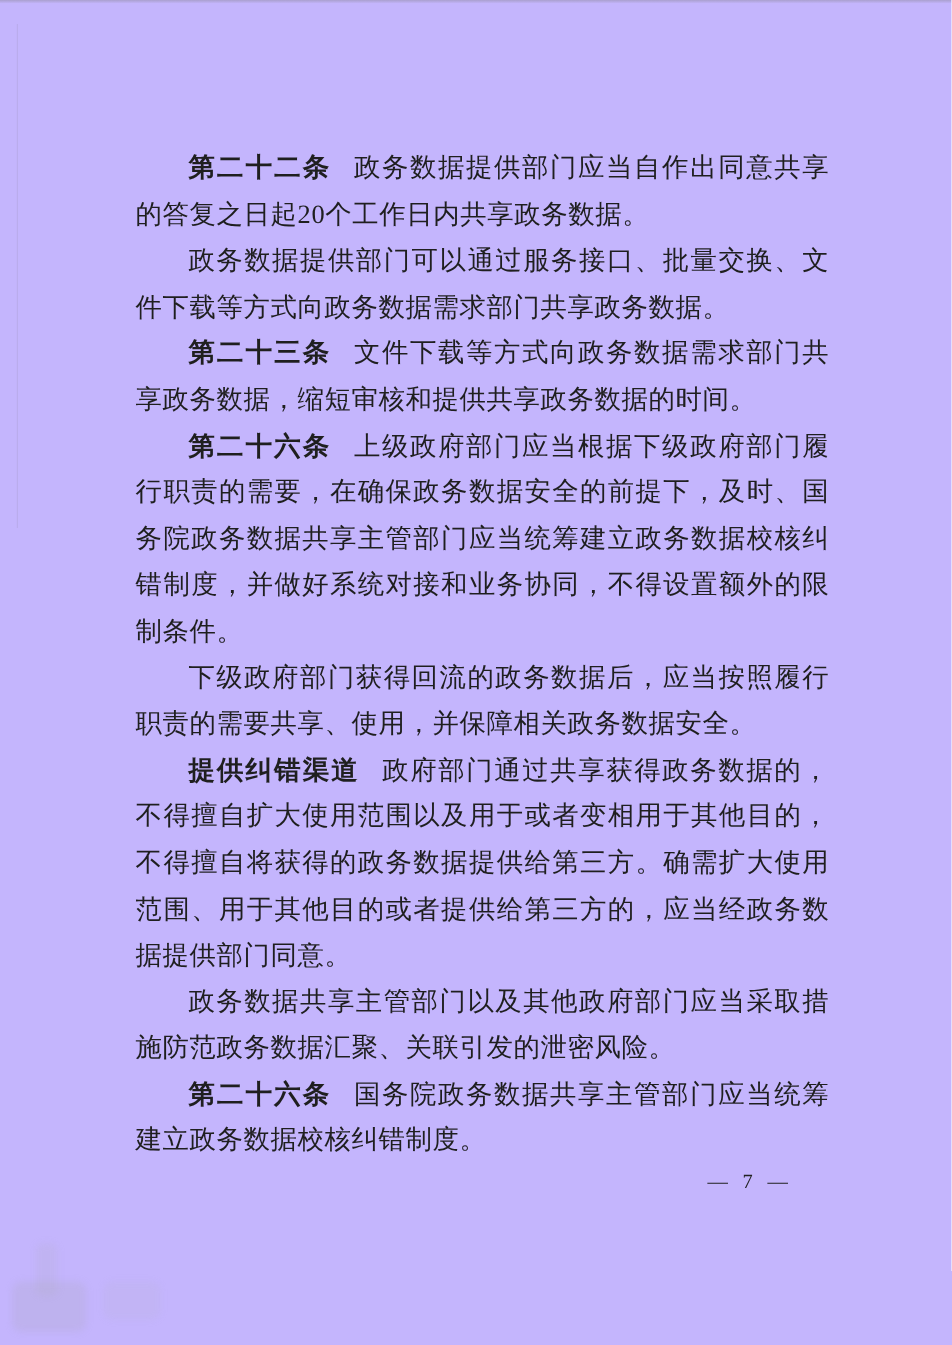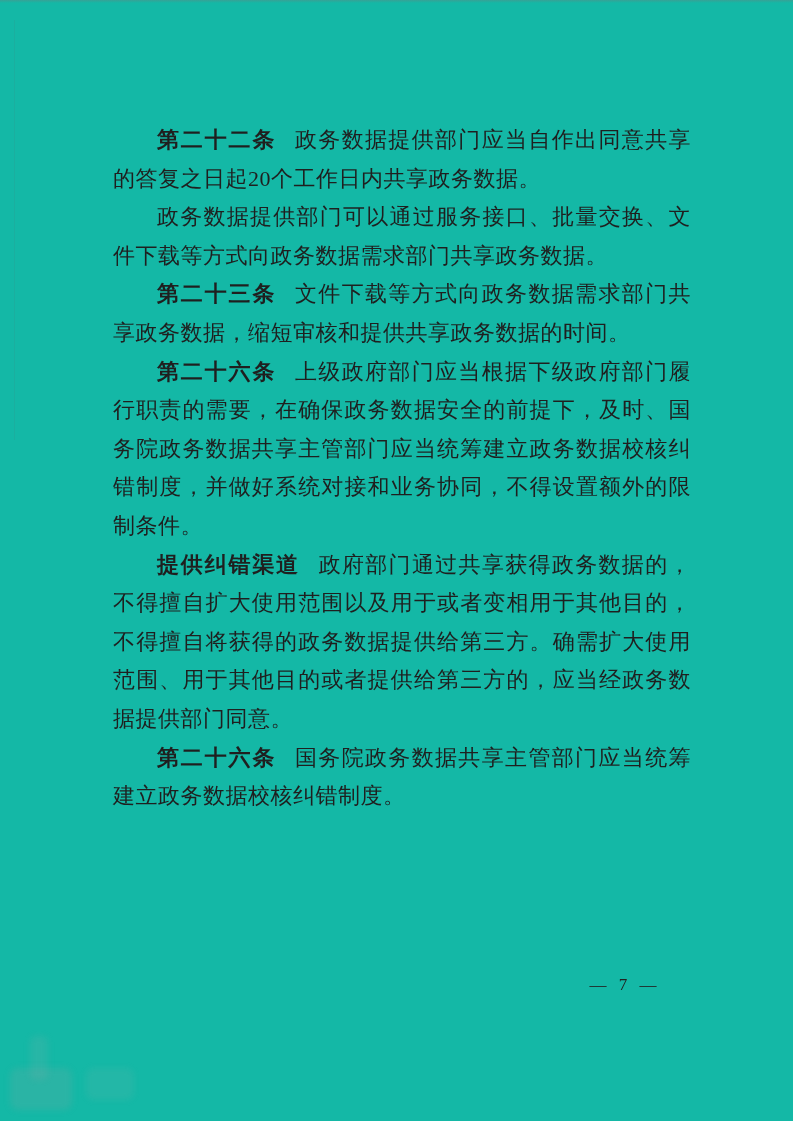--- a/index.html
+++ b/index.html
@@ -4,21 +4,21 @@
 <style>
   html, body {
     margin: 0;
     padding: 0;
     background: #ffffff;
   }
   .page {
     position: relative;
     width: 793px;
     height: 1121px;
-    background: #14b8a6;
+    background: #c4b5fd;
     overflow: hidden;
     font-family: "Liberation Serif", "DejaVu Serif", serif;
     color: #1f1f1f;
   }
   
   .edge-top {
     position: absolute;
     left: 0; top: 0;
     width: 100%; height: 3px;
     background: linear-gradient(to bottom, rgba(120,120,120,0.35), rgba(120,120,120,0));
@@ -100,23 +100,25 @@
 
   <div class="content">
     <p class="para"><span class="term">第二十二条</span><span>政务数据提供部门应当自作出同意共享的答复之日起20个工作日内共享政务数据。</span></p>
 
     <p class="para"><span>政务数据提供部门可以通过服务接口、批量交换、文件下载等方式向政务数据需求部门共享政务数据。</span></p>
 
     <p class="para"><span class="term">第二十三条</span><span>文件下载等方式向政务数据需求部门共享政务数据，缩短审核和提供共享政务数据的时间。</span></p>
 
     <p class="para"><span class="term">第二十六条</span><span>上级政府部门应当根据下级政府部门履行职责的需要，在确保政务数据安全的前提下，及时、国务院政务数据共享主管部门应当统筹建立政务数据校核纠错制度，并做好系统对接和业务协同，不得设置额外的限制条件。</span></p>
 
+    <p class="para"><span>下级政府部门获得回流的政务数据后，应当按照履行职责的需要共享、使用，并保障相关政务数据安全。</span></p>
 
     <p class="para"><span class="term">提供纠错渠道</span><span>政府部门通过共享获得政务数据的，不得擅自扩大使用范围以及用于或者变相用于其他目的，不得擅自将获得的政务数据提供给第三方。确需扩大使用范围、用于其他目的或者提供给第三方的，应当经政务数据提供部门同意。</span></p>
 
+    <p class="para"><span>政务数据共享主管部门以及其他政府部门应当采取措施防范政务数据汇聚、关联引发的泄密风险。</span></p>
 
     <p class="para"><span class="term">第二十六条</span><span>国务院政务数据共享主管部门应当统筹建立政务数据校核纠错制度。</span></p>
 
   </div>
 
   <div class="footer">— 7 —</div>
 
 </div>
 
 </body></html>

